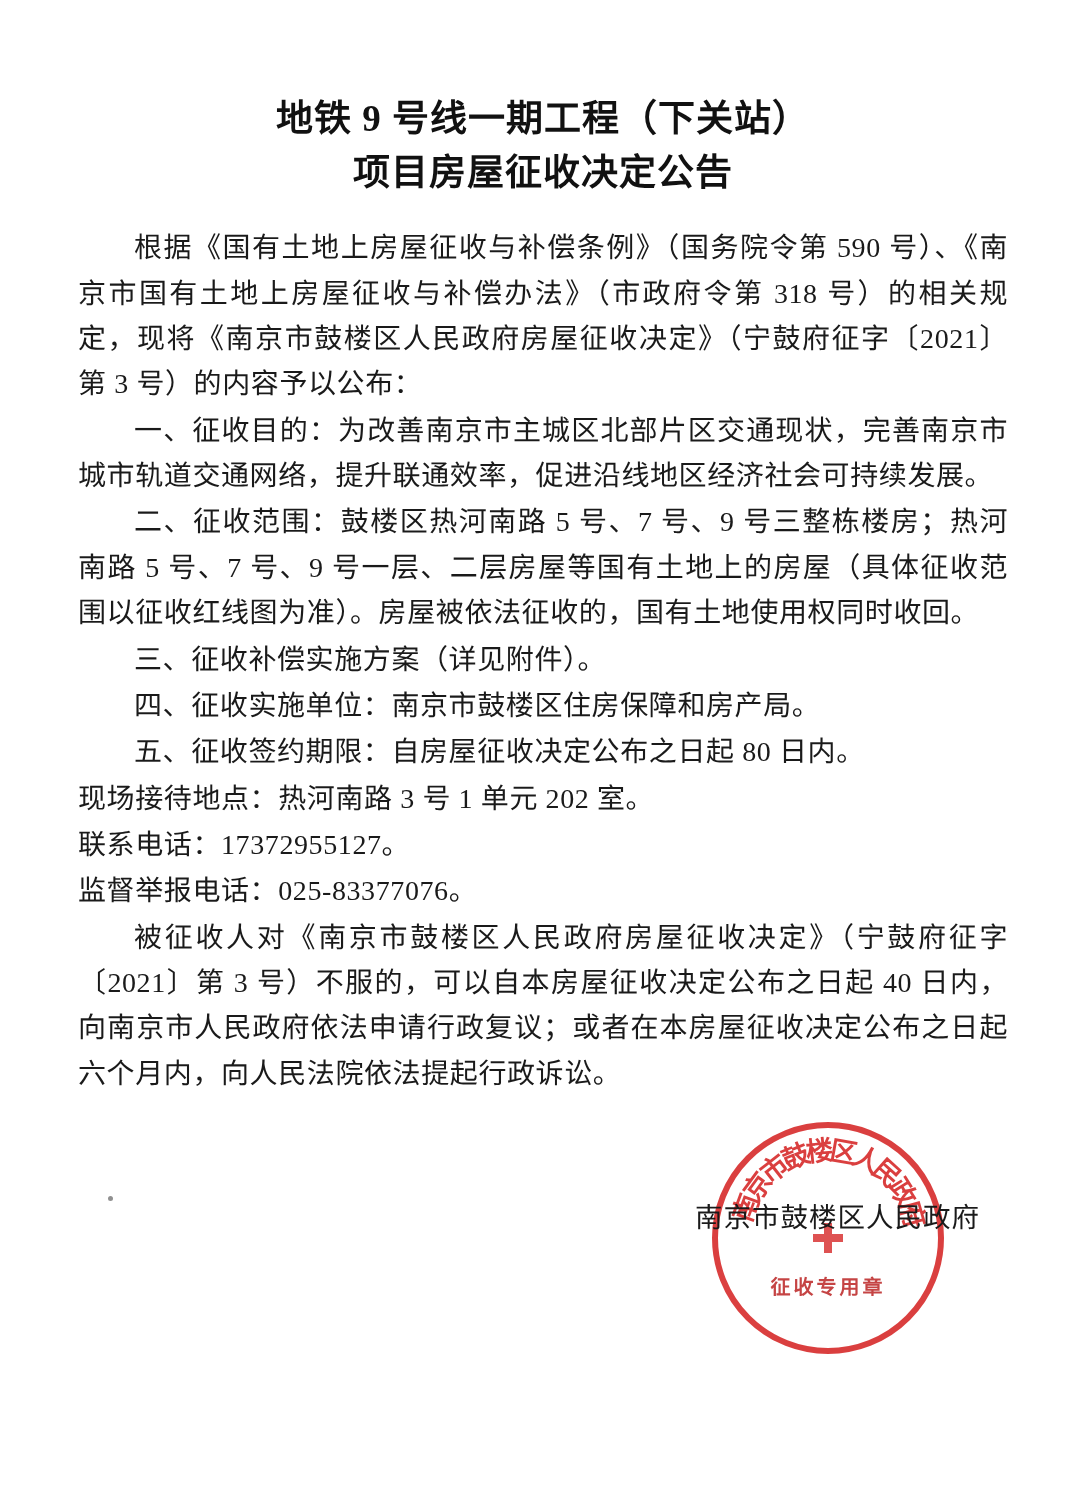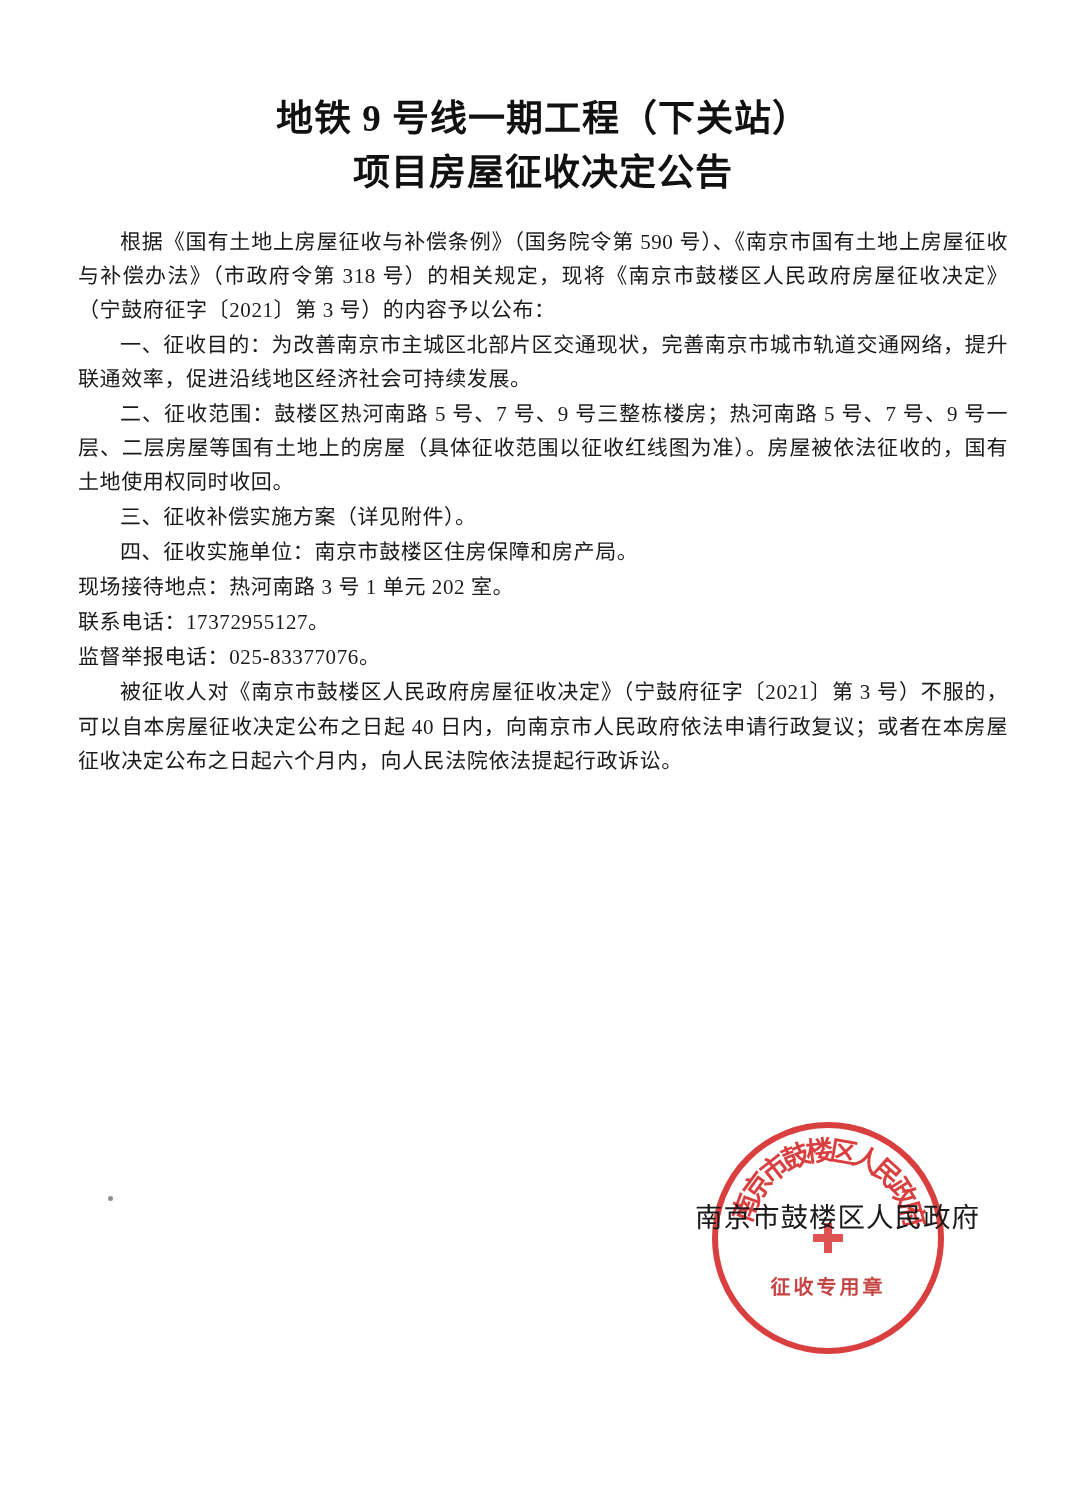--- a/index.html
+++ b/index.html
@@ -28,21 +28,21 @@
     font-size: 37px;
     line-height: 1.45;
     letter-spacing: 1px;
     margin: 0 0 26px 0;
     color: #111;
   }
   .doc-title .line {
     display: block;
   }
   .body-text {
-    font-size: 21px;
+    font-size: 28px;
     line-height: 1.62;
     letter-spacing: 0.6px;
     text-align: justify;
     text-justify: inter-ideograph;
     color: #1a1a1a;
   }
   .para {
     margin: 0 0 1px 0;
     text-indent: 2em;
   }
@@ -137,20 +137,21 @@
     <span class="line">地铁 9 号线一期工程（下关站）</span>
     <span class="line">项目房屋征收决定公告</span>
   </h1>
 
   <div class="body-text">
     <p class="para">根据《国有土地上房屋征收与补偿条例》（国务院令第 590 号）、《南京市国有土地上房屋征收与补偿办法》（市政府令第 318 号）的相关规定，现将《南京市鼓楼区人民政府房屋征收决定》（宁鼓府征字〔2021〕第 3 号）的内容予以公布：</p>
     <p class="para">一、征收目的：为改善南京市主城区北部片区交通现状，完善南京市城市轨道交通网络，提升联通效率，促进沿线地区经济社会可持续发展。</p>
     <p class="para">二、征收范围：鼓楼区热河南路 5 号、7 号、9 号三整栋楼房；热河南路 5 号、7 号、9 号一层、二层房屋等国有土地上的房屋（具体征收范围以征收红线图为准）。房屋被依法征收的，国有土地使用权同时收回。</p>
     <p class="para">三、征收补偿实施方案（详见附件）。</p>
     <p class="para">四、征收实施单位：南京市鼓楼区住房保障和房产局。</p>
+    <p class="para">五、征收签约期限：自房屋征收决定公布之日起 80 日内。</p>
     <p class="para noindent">现场接待地点：热河南路 3 号 1 单元 202 室。</p>
     <p class="para noindent">联系电话：17372955127。</p>
     <p class="para noindent">监督举报电话：025-83377076。</p>
     <p class="para">被征收人对《南京市鼓楼区人民政府房屋征收决定》（宁鼓府征字〔2021〕第 3 号）不服的，可以自本房屋征收决定公布之日起 40 日内，向南京市人民政府依法申请行政复议；或者在本房屋征收决定公布之日起六个月内，向人民法院依法提起行政诉讼。</p>
   </div>
 
   <div class="stray-mark"></div>
 
   <div class="seal">
     <div class="seal-text">

